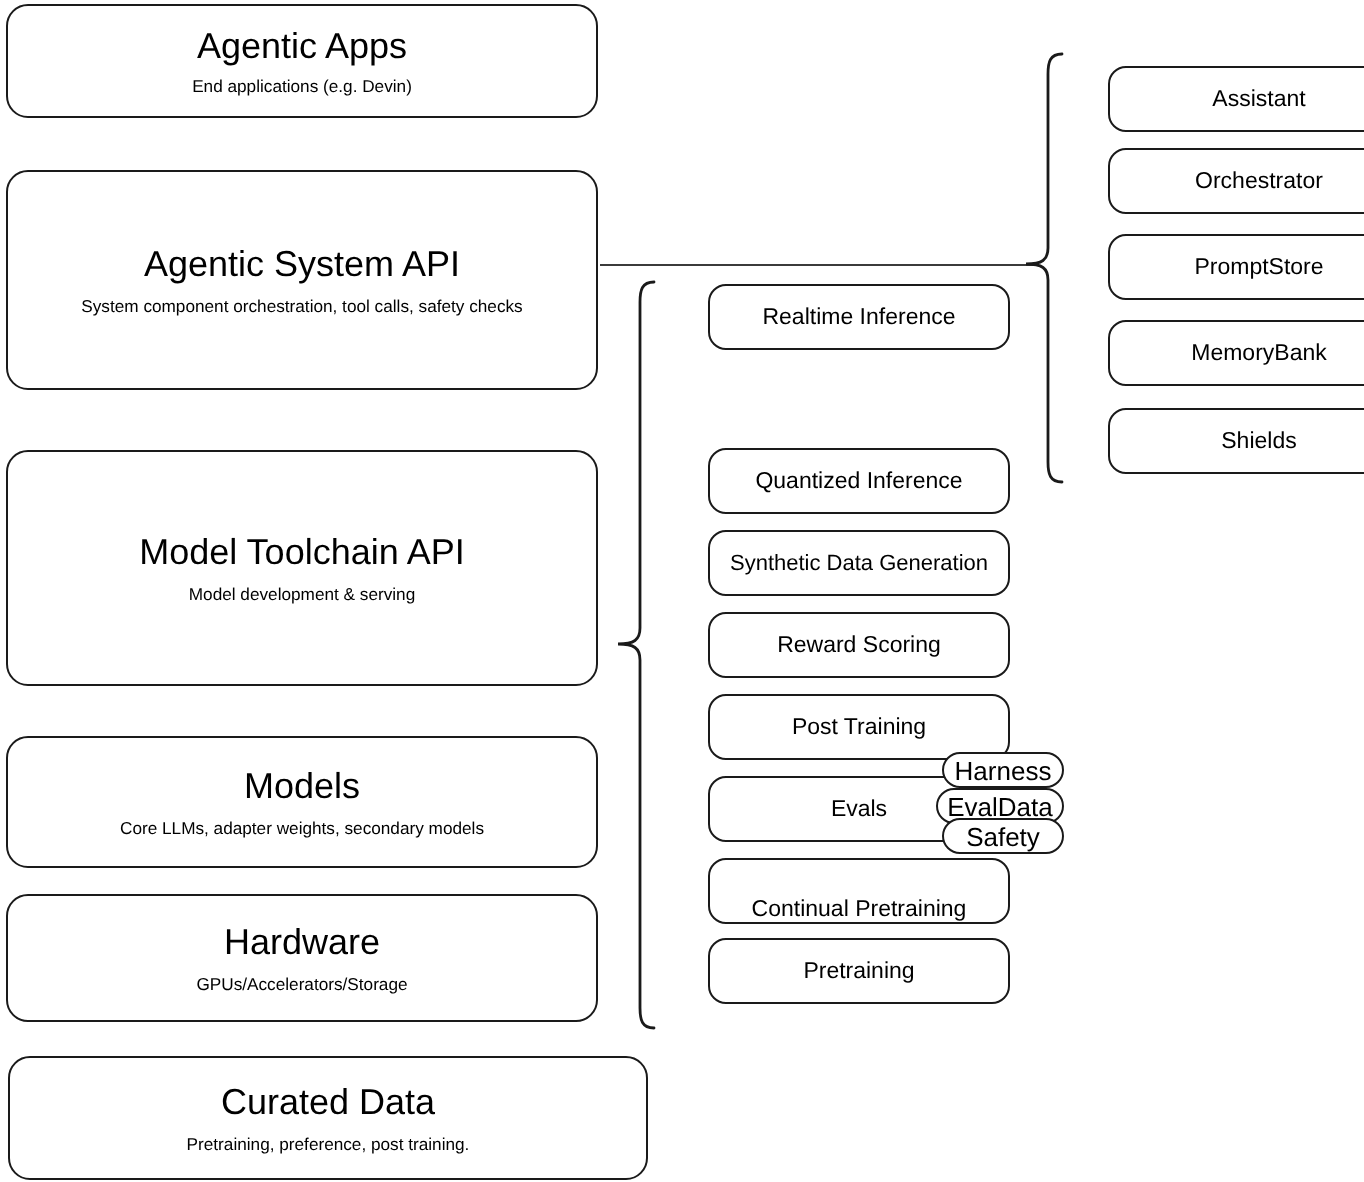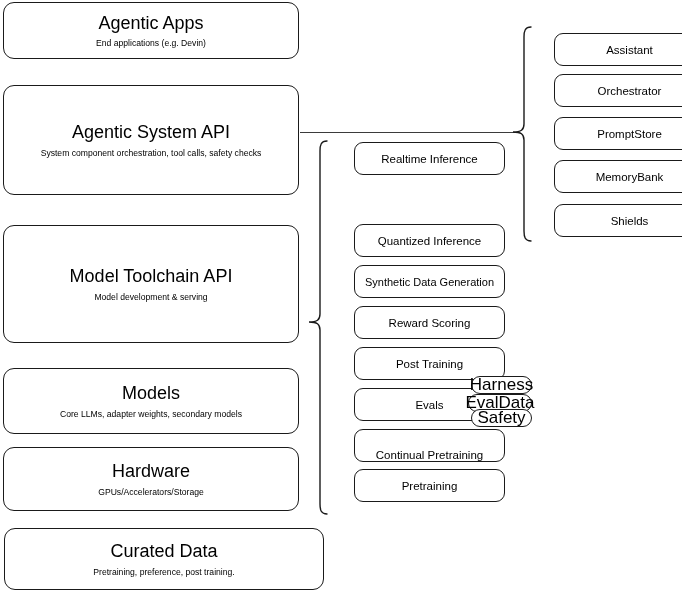--- a/index.html
+++ b/index.html
@@ -60,21 +60,21 @@
   
   .pill {
     position: absolute;
     box-sizing: border-box;
     border: 1.4px solid #1a1a1a;
     background: #ffffff;
     border-radius: 999px;
     display: flex;
     align-items: center;
     justify-content: center;
-    font-size: 17px;
+    font-size: 13px;
     white-space: nowrap;
     z-index: 5;
   }
   .connector {
     position: absolute;
     background: #3b3b3b;
     height: 1.2px;
     z-index: 1;
   }
   .brace {

